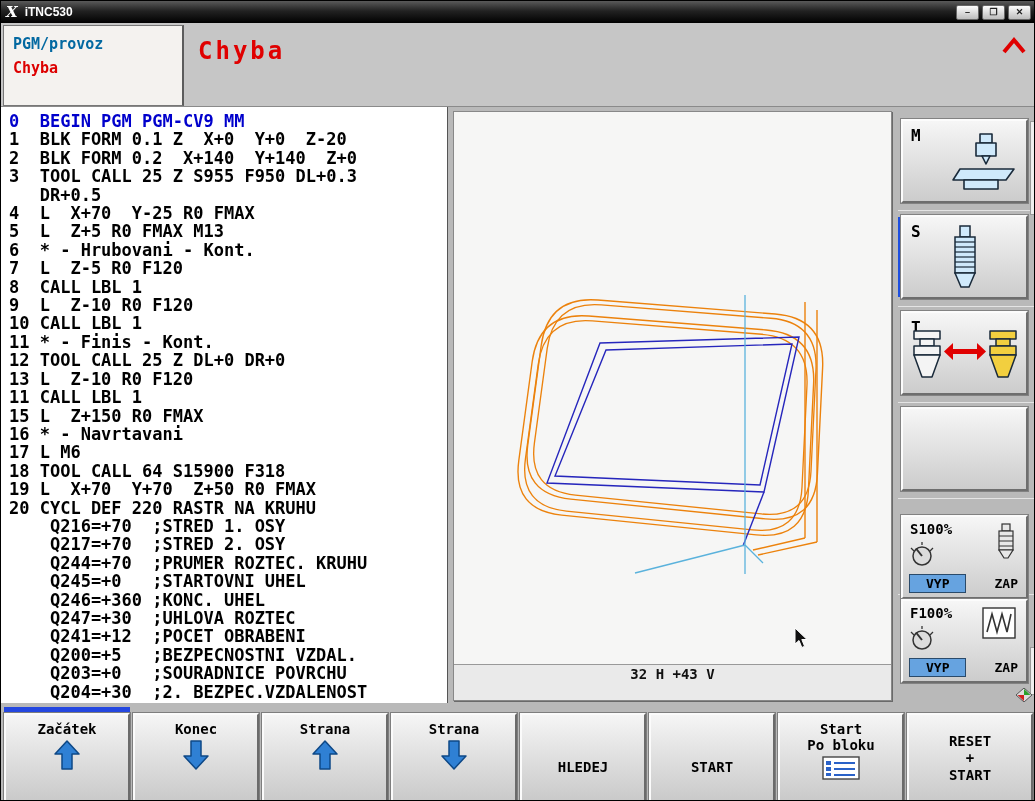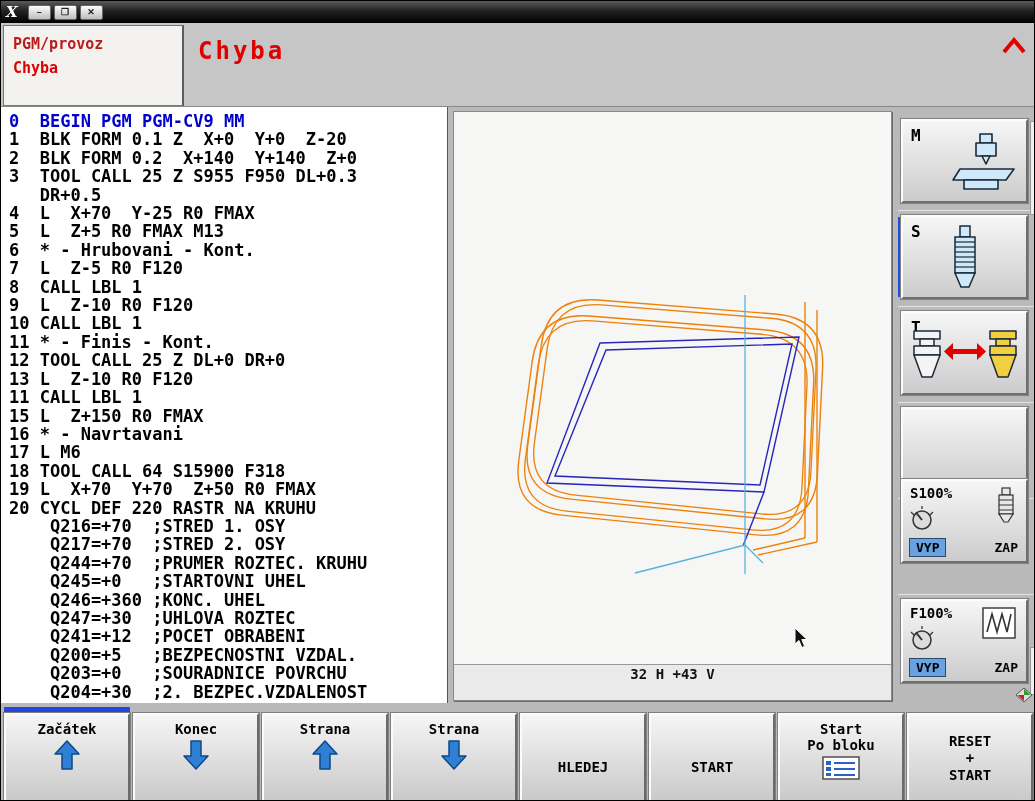--- a/index.html
+++ b/index.html
@@ -15,21 +15,21 @@
   .tb-btn { width:23px; height:15px; margin-left:3px;
     background:linear-gradient(#fdfdfd,#bdbdbd); border:1px solid #666; border-radius:2px;
     display:flex; align-items:center; justify-content:center;
     font:bold 9px "Liberation Sans", sans-serif; color:#222; cursor:default; }
 
   
   #header { position:absolute; left:0; top:22px; width:1035px; height:84px;
     background:#c6c6c6; border-bottom:1px solid #8a8a8a; }
   #mode-box { position:absolute; left:2px; top:2px; width:181px; height:81px;
     background:#f4f2ef; border:1px solid #777; border-right:2px solid #5c5c5c; padding:6px 9px; }
-  .mode-line { font:bold 15px/24px "DejaVu Sans Mono", monospace; color:#b91c1c; }
+  .mode-line { font:bold 15px/24px "DejaVu Sans Mono", monospace; color:#0369a1; }
   .mode-err { color:#dd0000; }
   #error-title { position:absolute; left:197px; top:14px;
     font:bold 24px "DejaVu Sans Mono", monospace; color:#e00000; letter-spacing:3px; }
   #error-chevron { position:absolute; right:9px; top:13px; }
 
   
   #code { position:absolute; left:0; top:106px; width:447px; height:596px;
     background:#fff; border-right:1px solid #555; padding:5px 0 0 8px; overflow:hidden; }
   .pline { white-space:pre; font:bold 17px/18.4px "DejaVu Sans Mono", monospace; color:#000; }
   .pline.blue { color:#0000cc; }
@@ -41,29 +41,29 @@
     background:#eaeaea; border-top:1px solid #999; text-align:center;
     font:bold 14px/19px "DejaVu Sans Mono", monospace; color:#111; }
 
   
   .skey { position:absolute; left:900px; width:127px; height:84px;
     background:linear-gradient(180deg,#f6f6f6,#cccccc);
     border:2px solid; border-color:#fcfcfc #6e6e6e #6e6e6e #fcfcfc;
     box-shadow:0 0 0 1px #828282; }
   .skey .klabel { position:absolute; left:8px; top:5px; font:bold 16px "DejaVu Sans Mono", monospace; color:#000; }
   #sk-m { top:118px; } #sk-s { top:214px; } #sk-t { top:310px; }
-  #sk-empty { top:406px; } #sk-sovr { top:478px; } #sk-fovr { top:598px;text-decoration:underline; }
+  #sk-empty { top:406px; } #sk-sovr { top:514px; } #sk-fovr { top:598px;text-decoration:underline; }
   .ssep { position:absolute; left:897px; width:138px; height:1px; background:#8e8e8e; border-bottom:1px solid #e4e4e4; }
   #s-active { position:absolute; left:897px; top:216px; width:3px; height:80px; background:#1d4fe0; }
   .edge { position:absolute; left:1029px; width:5px; background:#efefef; border:1px solid #999; }
   .ovr-label { position:absolute; left:7px; top:4px; font:bold 14px "DejaVu Sans Mono", monospace; }
   .ovr-knob { position:absolute; left:5px; top:22px; }
   .ovr-icon { position:absolute; right:10px; top:6px; }
   .ovr-row { position:absolute; left:6px; right:6px; bottom:4px; display:flex; justify-content:space-between; align-items:center; }
-  .ovr-off { background:#66a3e0; border:1px solid #2a4a6a; padding:0 6px;
+  .ovr-off { background:#66a3e0; border:1px solid #2a4a6a; padding:0 16px;
     font:bold 13px/17px "DejaVu Sans Mono", monospace; color:#000; }
   .ovr-on { font:bold 13px/17px "DejaVu Sans Mono", monospace; color:#000; padding-right:2px; }
   .icon-center { position:absolute; left:50%; top:8px; transform:translateX(-50%); }
   .icon-right { position:absolute; right:8px; top:12px; }
   .icon-fill { position:absolute; left:50%; top:16px; transform:translateX(-50%); }
 
   
   #blue-ind { position:absolute; left:3px; top:706px; width:126px; height:5px; background:#2447e0; }
   #softrow { position:absolute; left:0; top:712px; width:1035px; height:91px;
     display:flex; gap:3px; padding:0 3px; }
@@ -81,20 +81,21 @@
   #cursor { position:absolute; left:793px; top:626px; }
   #tray-icon { position:absolute; left:1015px; top:686px; }
 </style>
 </head>
 <body>
 
 <div id="win">
 
   <div id="titlebar">
     <span class="app-icon">X</span>
+    <span class="win-title">iTNC530</span>
     <span class="tb-btn">–</span>
     <span class="tb-btn">❐</span>
     <span class="tb-btn">✕</span>
   </div>
 
   <div id="header">
     <div id="mode-box">
       <div class="mode-line">PGM/provoz</div>
       <div class="mode-line mode-err">Chyba</div>
     </div>

